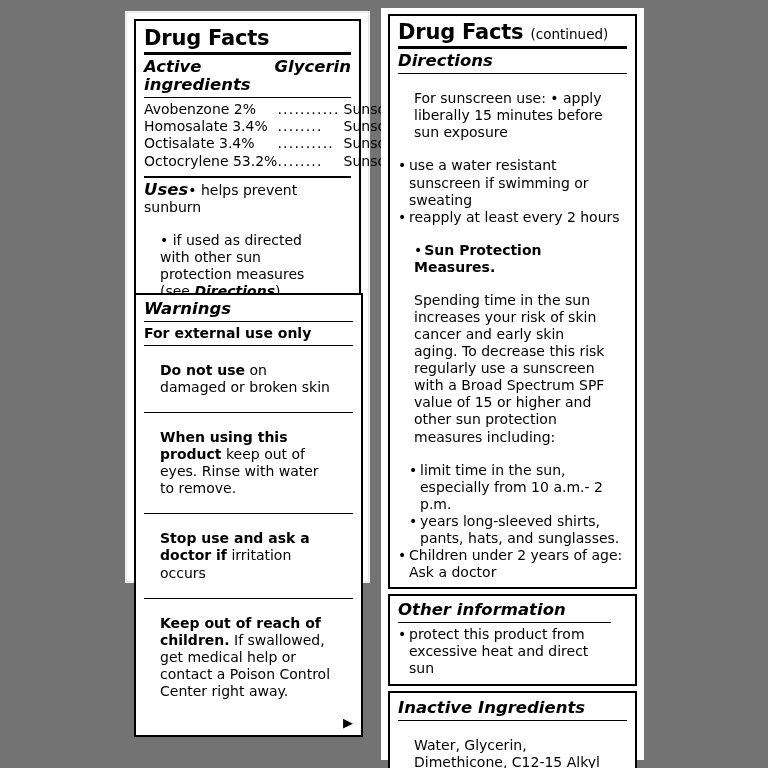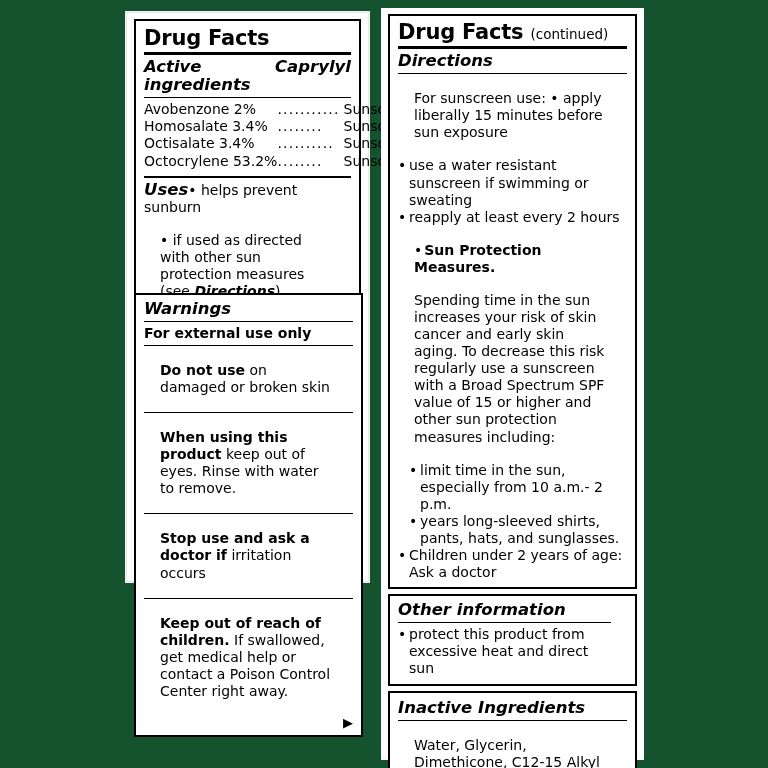--- a/index.html
+++ b/index.html
@@ -7,21 +7,21 @@
     padding: 0;
     background: #ffffff;
     width: 768px;
     height: 768px;
     font-family: "DejaVu Sans", sans-serif;
   }
   #page {
     position: relative;
     width: 768px;
     height: 768px;
-    background: #14532d;
+    background: #737373;
     overflow: hidden;
   }
 
   
   .panel {
     position: absolute;
     background: #ffffff;
     box-sizing: border-box;
   }
   #left-panel {
@@ -159,21 +159,21 @@
 
   <div class="panel" id="left-panel">
 
     <div class="box" style="height:100%;padding:5px 8px 6px 8px;">
 
       <div class="title">Drug Facts</div>
       <div class="rule-thick"></div>
 
       <div class="hdr-row">
         <span class="sec-head">Active ingredients</span>
-        <span class="sec-head">Caprylyl</span>
+        <span class="sec-head">Glycerin</span>
       </div>
       <div class="rule-thin"></div>
 
       <table class="ing-table">
         <tbody>
             <tr>
           <td class="name">Avobenzone 2%</td>
           <td class="dots">...........</td>
           <td class="purp">Sunscreen</td>
         </tr>

